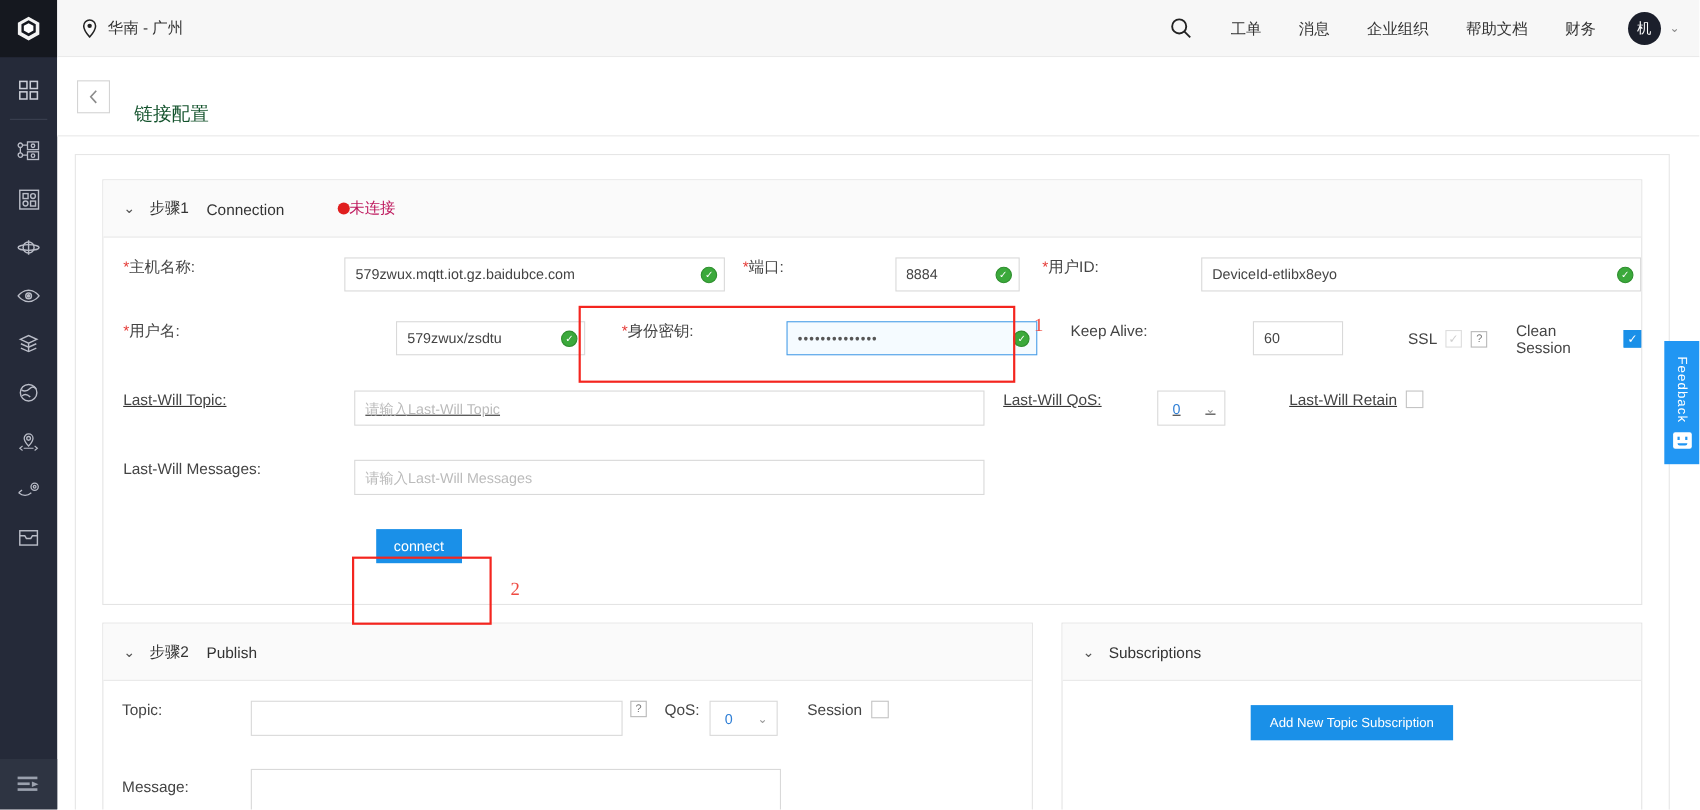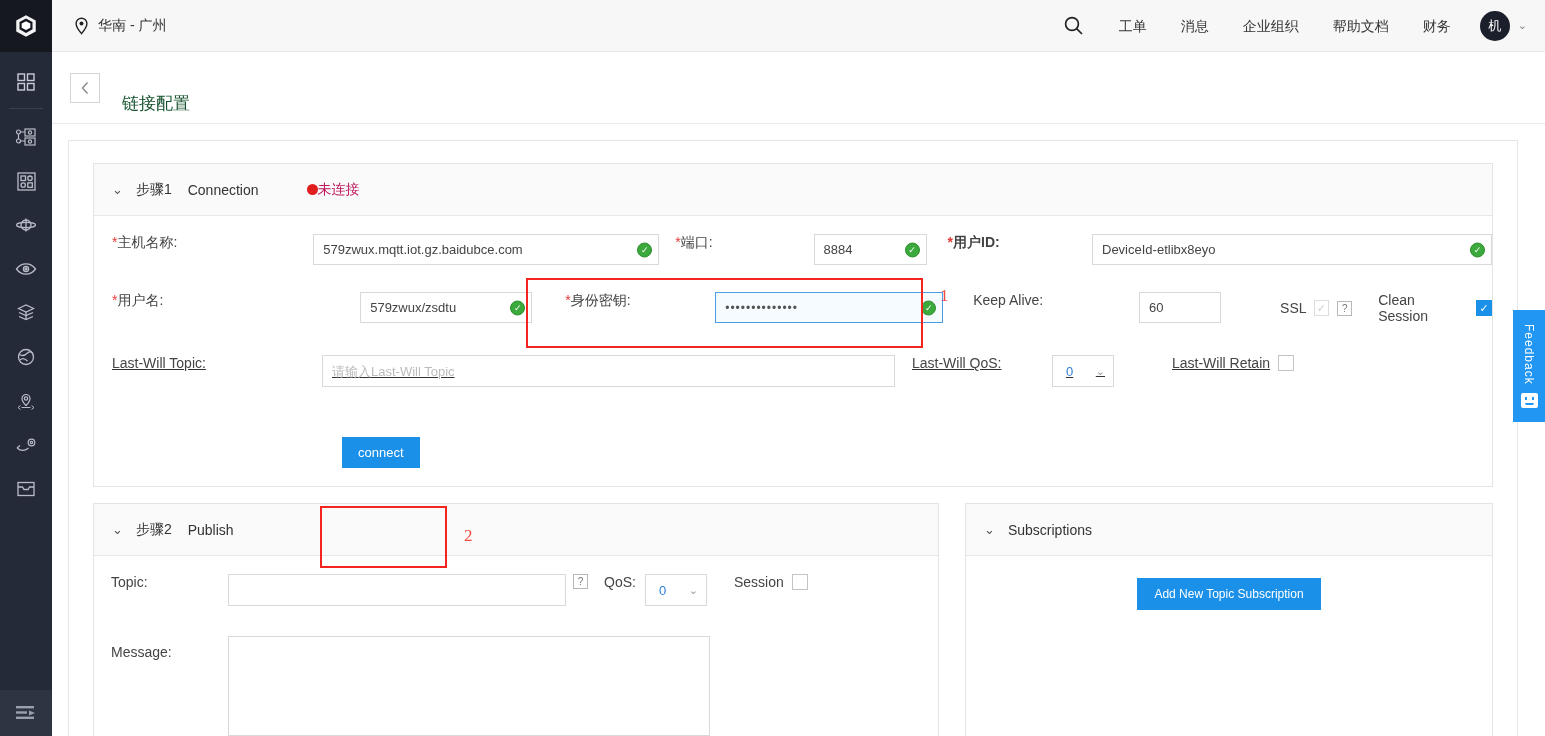--- a/index.html
+++ b/index.html
@@ -359,21 +359,21 @@
             <input class="inp" style="width: 346px;" value="579zwux.mqtt.iot.gz.baidubce.com">
             <span class="ok">✓</span>
           </div>
           <div class="flabel" style="width:144px;padding-left:16px;">
             <span class="req">*</span><span>端口:</span>
           </div>
           <div class="ifield">
             <input class="inp" style="width: 113px;" value="8884">
             <span class="ok">✓</span>
           </div>
-          <div class="flabel" style="width:157px;padding-left:21px;font-weight:bold;">
+          <div class="flabel" style="width:157px;padding-left:21px;">
             <span class="req">*</span><span>用户ID:</span>
           </div>
           <div class="ifield">
             <input class="inp" style="width: 400px;" value="DeviceId-etlibx8eyo">
             <span class="ok">✓</span>
           </div>
         </div>
 
         <div class="frow" style="height:63px;">
           <div class="flabel" style="width:228px;padding-left:18px;">
@@ -410,22 +410,26 @@
           <div class="sel" style="width:62px;">
             <span class="sel-val">0</span>
             <span class="sel-car">⌄</span>
           </div>
           <div style="margin-left:58px;display:flex;align-items:center;">
             <span class="ckl">Last-Will Retain</span>
             <span class="cbx" style="margin-left:8px;"></span>
           </div>
         </div>
 
-
-        <div style="height:68px;display:flex;align-items:center;padding-left:248px;">
+        <div class="frow" style="height:63px;">
+          <div class="flabel" style="width:228px;padding-left:18px;">Last-Will Messages:</div>
+          <input class="inp plain" style="width: 573px; height: 32px;" placeholder="请输入Last-Will Messages">
+        </div>
+
+        <div style="height:68px;display:flex;align-items:flex-start;padding-left:248px;">
           <button class="btn-blue">connect</button>
         </div>
 
         <div class="annot" style="left:432px;top:62px;width:397px;height:70px;"></div>
         <div class="annum" style="left:846px;top:70px;">1</div>
         <div class="annot" style="left:226px;top:290px;width:127px;height:62px;"></div>
         <div class="annum" style="left:370px;top:310px;">2</div>
       </div>
     </div>
 

